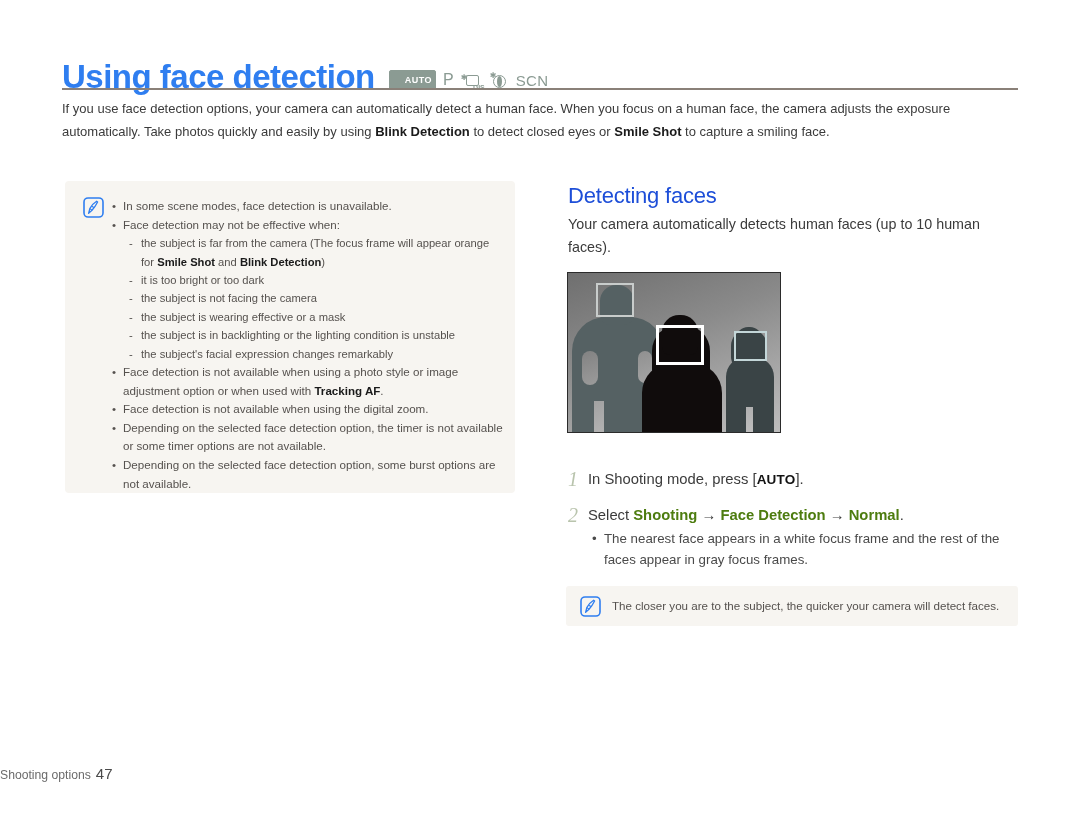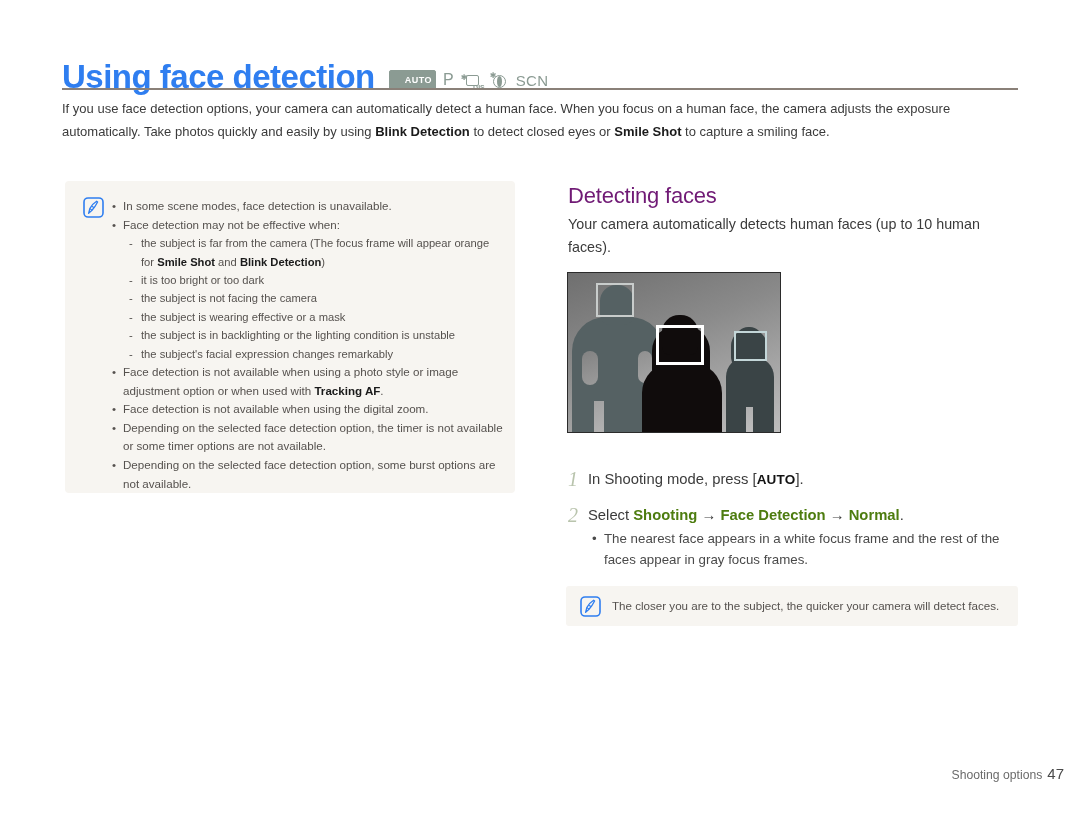--- a/index.html
+++ b/index.html
@@ -152,21 +152,21 @@
     padding-left: 17px;
   }
   .nl-dash { width: 12px; flex: 0 0 12px; }
 
   
   .sec-head {
     position: absolute;
     left: 568px; top: 183px;
     font-size: 22px;
     font-weight: 400;
-    color: #701a75;
+    color: #1d4ed8;
     letter-spacing: -0.2px;
   }
   .sec-para {
     position: absolute;
     left: 568px; top: 213px;
     width: 452px;
     font-size: 14.3px;
     line-height: 22.5px;
     color: #3b3b3b;
   }
@@ -292,21 +292,21 @@
     font-size: 11.6px;
     line-height: 16px;
     color: #55514e;
   }
 
   
   .footer {
     position: absolute;
     left: 0; top: 765px;
     width: 1064px;
-    text-align: right;
+    text-align: left;
     font-size: 12.2px;
     color: #6b6b6b;
   }
   .footer .pg { font-size: 15px; color: #4a4a4a; margin-left: 5px; }
 </style>
 </head>
 <body>
 
 <div class="page">
 

